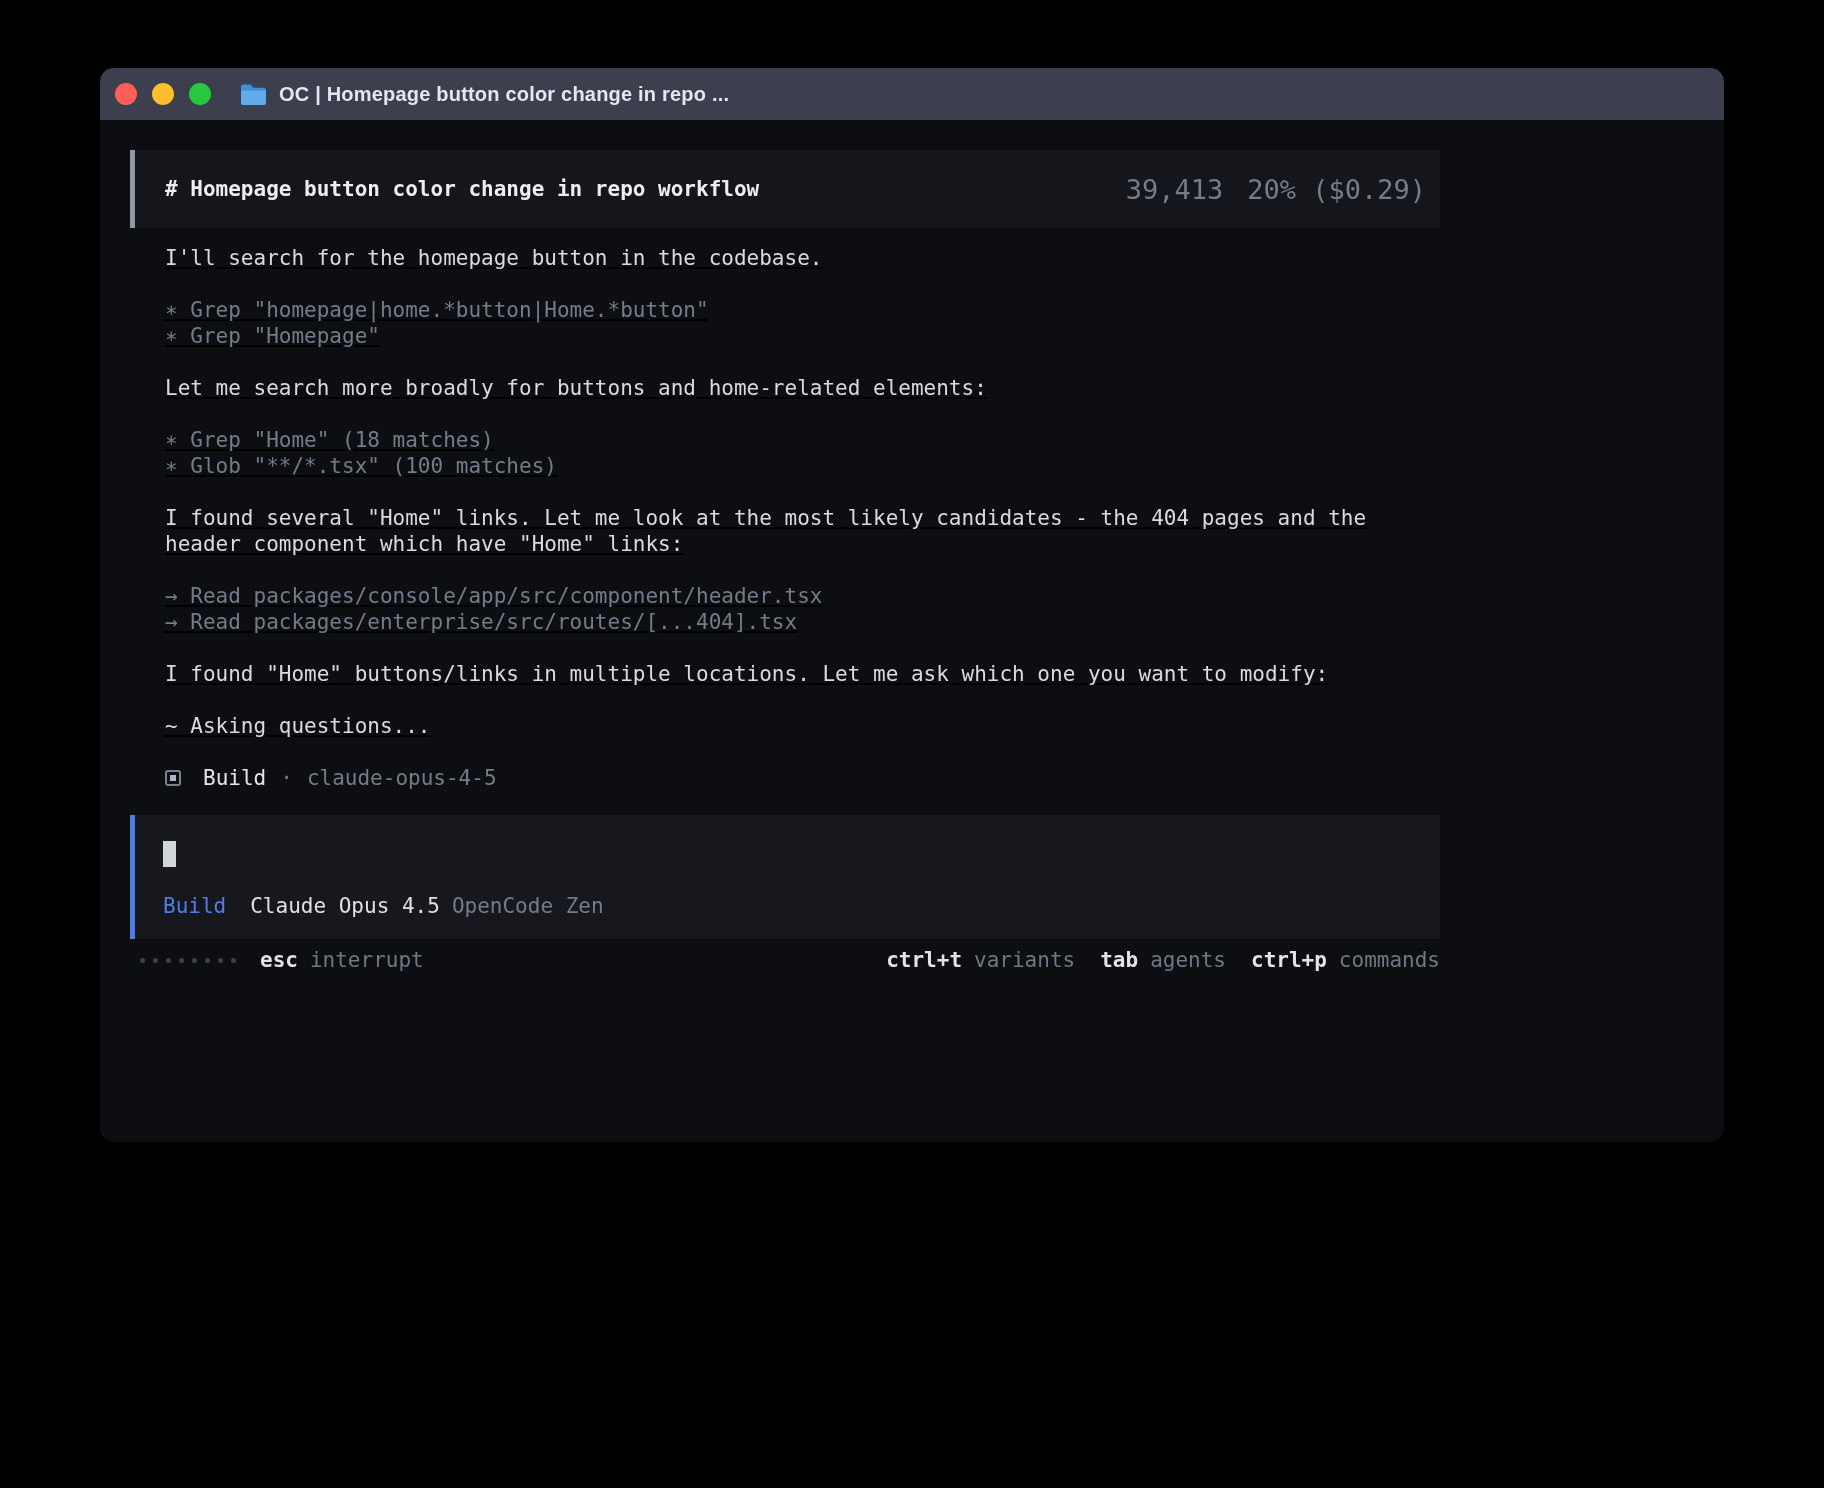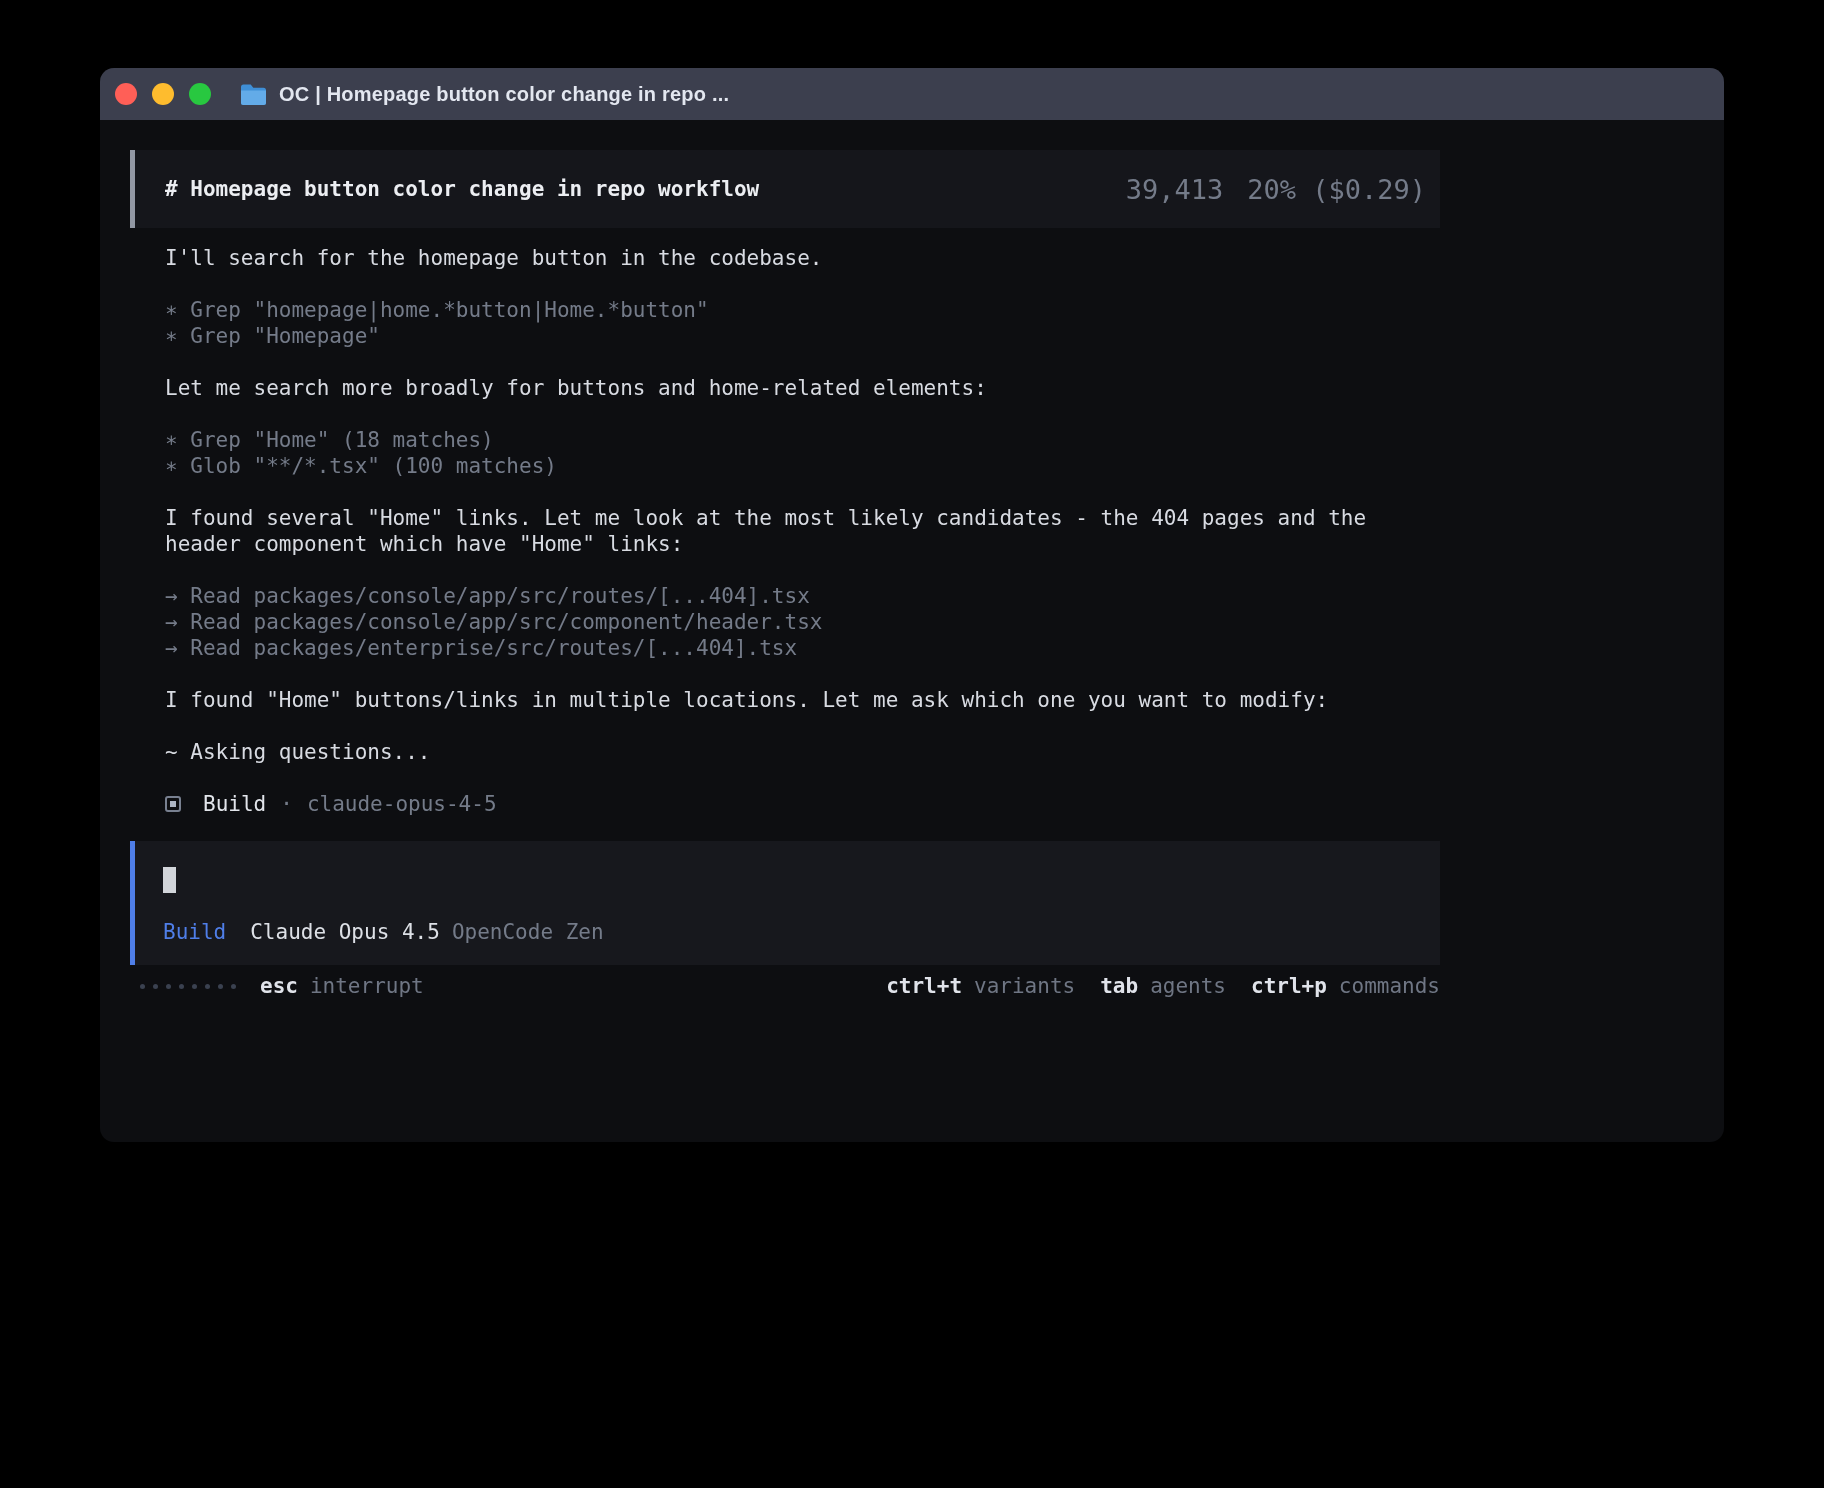--- a/index.html
+++ b/index.html
@@ -36,21 +36,21 @@
   .session-header{margin-top:30px;height:78px;background:#15161b;border-left:5px solid var(--header-border);
     display:flex;align-items:center;padding:0 14px 0 30px;}
   .sh-title{font-weight:bold;font-size:21px;color:#eceef2;white-space:pre;}
   .sh-stats{margin-left:auto;display:flex;align-items:center;font-size:27px;color:var(--text-muted);white-space:pre;}
   .sh-stats .gap2{display:inline-block;width:24px;}
   
   .user-msg{margin-top:27px;height:72px;background:#1a1c21;border-left:5px solid var(--accent-blue);
     display:flex;align-items:center;padding:0 14px 0 30px;font-size:21px;color:#e0e3e9;white-space:pre;}
   
   #conversation{margin-left:35px;margin-top:17px;}
-  .para{margin-top:26px;}
+  .para{margin-top:26px;text-decoration:underline;}
   .para:first-child{margin-top:0;}
   .line{font-size:21px;line-height:26px;white-space:pre;}
   .para.text .line{color:var(--text-primary);}
   .para.tool .line{color:var(--text-muted);}
   
   .agent-row{margin-left:35px;margin-top:26px;height:26px;display:flex;align-items:center;font-size:21px;}
   .agent-icon{width:16px;height:16px;border:2px solid #788090;border-radius:3px;margin-right:22px;position:relative;flex:none;}
   .agent-icon::after{content:"";position:absolute;left:3px;top:3px;width:6px;height:6px;background:#aeb6c4;}
   .agent-name{color:#e2e5eb;white-space:pre;}
   .agent-sep{color:var(--text-muted);margin:0 14px;white-space:pre;}
@@ -120,21 +120,20 @@
           </div>
           <div class="para tool">
             <div class="line">∗ Grep "Home" (18 matches)</div>
             <div class="line">∗ Glob "**/*.tsx" (100 matches)</div>
           </div>
           <div class="para text">
             <div class="line">I found several "Home" links. Let me look at the most likely candidates - the 404 pages and the</div>
             <div class="line">header component which have "Home" links:</div>
           </div>
           <div class="para tool">
-            <div class="line">→ Read packages/console/app/src/routes/[...404].tsx</div>
             <div class="line">→ Read packages/console/app/src/component/header.tsx</div>
             <div class="line">→ Read packages/enterprise/src/routes/[...404].tsx</div>
           </div>
           <div class="para text">
             <div class="line">I found "Home" buttons/links in multiple locations. Let me ask which one you want to modify:</div>
           </div>
           <div class="para text">
             <div class="line">~ Asking questions...</div>
           </div>
         </div>

